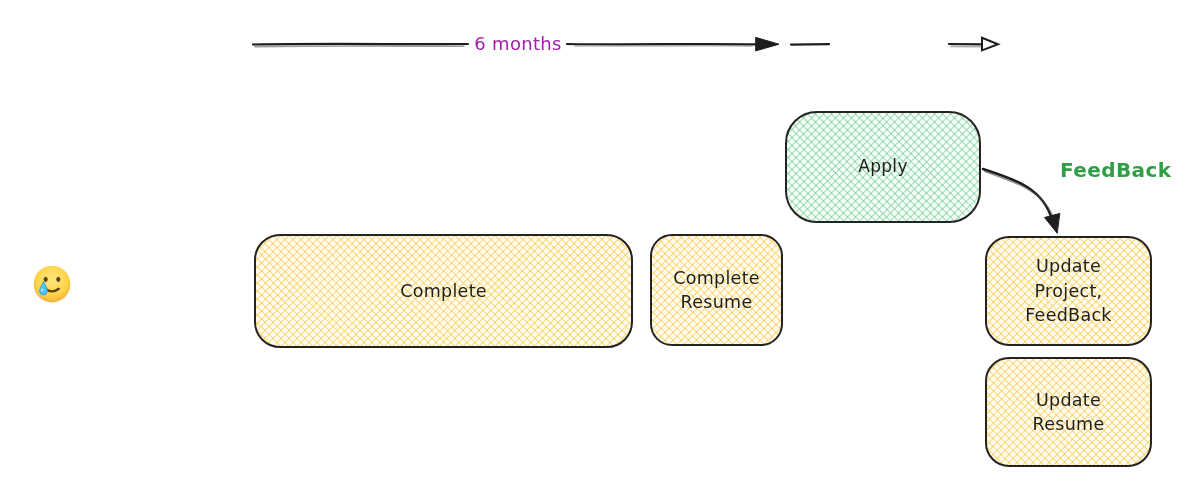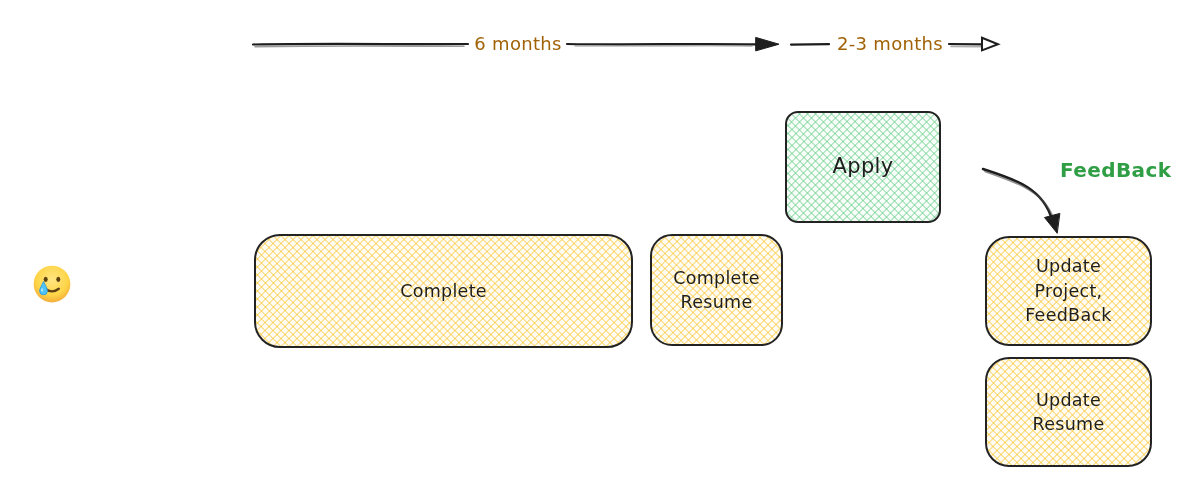--- a/index.html
+++ b/index.html
@@ -10,21 +10,21 @@
     font-family:"DejaVu Sans", sans-serif;
     color:#1e1e1e;
     overflow:hidden;
   }
   .arrows-layer{position:absolute;left:0;top:0;width:1200px;height:504px;}
   .tl-label{
     position:absolute;
     font-size:18px;
     letter-spacing:.3px;
     text-align:center;
-    color:#a16207;
+    color:#a21caf;
     white-space:nowrap;
   }
   .node{
     position:absolute;
     box-sizing:border-box;
     border:2px solid #232323;
     display:flex;
     flex-direction:column;
     align-items:center;
     justify-content:center;
@@ -38,21 +38,21 @@
     background-image:
       repeating-linear-gradient(45deg, rgba(250,201,64,.50) 0 1.4px, transparent 1.4px 5.6px),
       repeating-linear-gradient(-45deg, rgba(250,201,64,.50) 0 1.4px, transparent 1.4px 5.6px);
   }
   .hatch-green{
     background-color:#f7fdf8;
     background-image:
       repeating-linear-gradient(45deg, rgba(84,199,122,.40) 0 1.4px, transparent 1.4px 5.6px),
       repeating-linear-gradient(-45deg, rgba(84,199,122,.40) 0 1.4px, transparent 1.4px 5.6px);
   }
-  .node-apply{left:785px;top:111px;width:156px;height:112px;border-radius:13px;font-size:21px;}
+  .node-apply{left:785px;top:111px;width:196px;height:112px;border-radius:32px;font-size:17px;}
   .node-complete-project{left:254px;top:234px;width:379px;height:114px;border-radius:26px;}
   .node-complete-resume{left:650px;top:234px;width:133px;height:112px;border-radius:22px;}
   .node-update-project{left:985px;top:236px;width:167px;height:110px;border-radius:24px;}
   .node-update-resume{left:985px;top:357px;width:167px;height:110px;border-radius:24px;}
   .feedback-label{
     position:absolute;left:1060px;top:158px;width:108px;
     font-size:20px;letter-spacing:.4px;
     color:#2f9e44;font-weight:bold;white-space:nowrap;
   }
   .emoji{position:absolute;left:31px;top:263px;width:42px;height:42px;}
@@ -80,21 +80,20 @@
     </g>
 
     <g fill="none" stroke="#1e1e1e" stroke-width="2.4" stroke-linecap="round">
       <path d="M983 169 C 1013 179, 1043 187, 1052 220"></path>
       <path d="M985 171.5 C 1015 182, 1045 191, 1054 220" stroke="#4a4a4a" stroke-width="1.6" opacity="0.6"></path>
       <polygon points="1057,233 1044.5,217.5 1059.5,213.5" fill="#1e1e1e" stroke="#1e1e1e" stroke-width="1"></polygon>
     </g>
   </svg>
 
   <div class="tl-label" style="left:470px;top:33px;width:96px;">6 months</div>
-  <div class="tl-label" style="left:832px;top:33px;width:116px;">2-3 months</div>
 
   <div class="emoji">
     <svg viewBox="0 0 40 40" width="42" height="42" xmlns="http://www.w3.org/2000/svg">
       <defs>
         <radialGradient id="faceg" cx="50%" cy="38%" r="65%">
           <stop offset="0%" stop-color="#ffe582"></stop>
           <stop offset="65%" stop-color="#ffd548"></stop>
           <stop offset="100%" stop-color="#f2a93a"></stop>
         </radialGradient>
       </defs>

